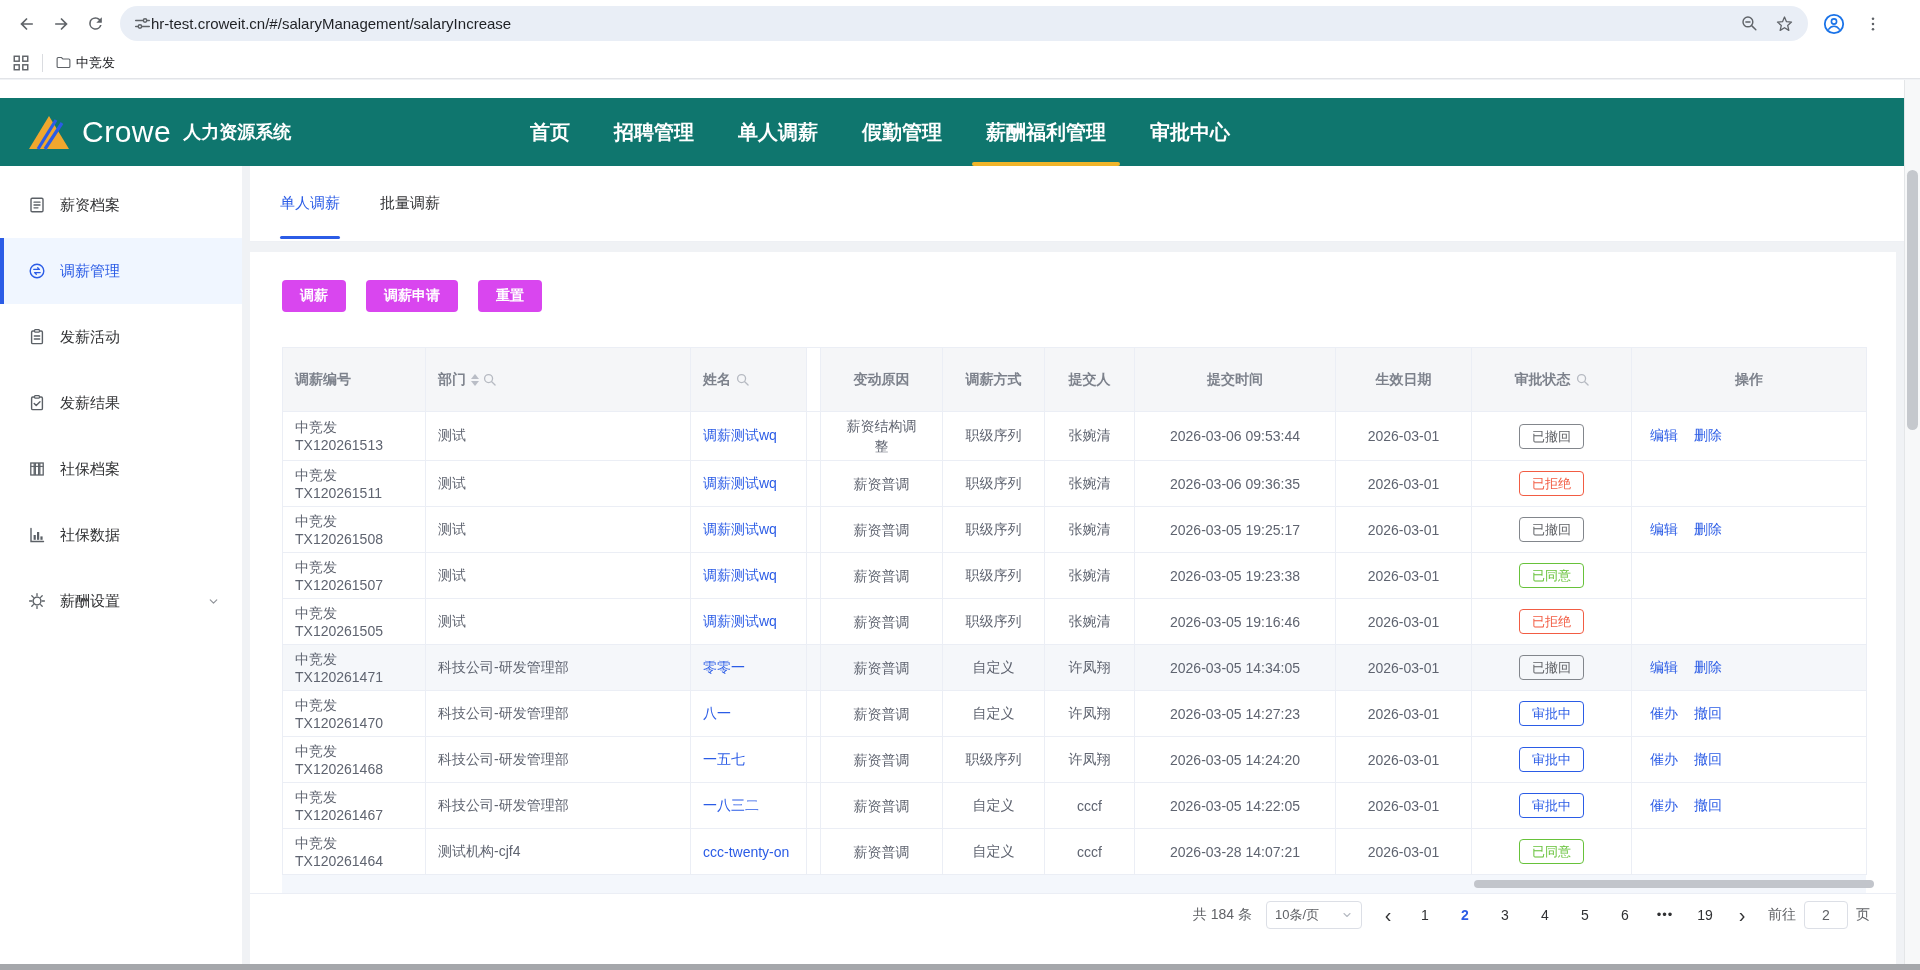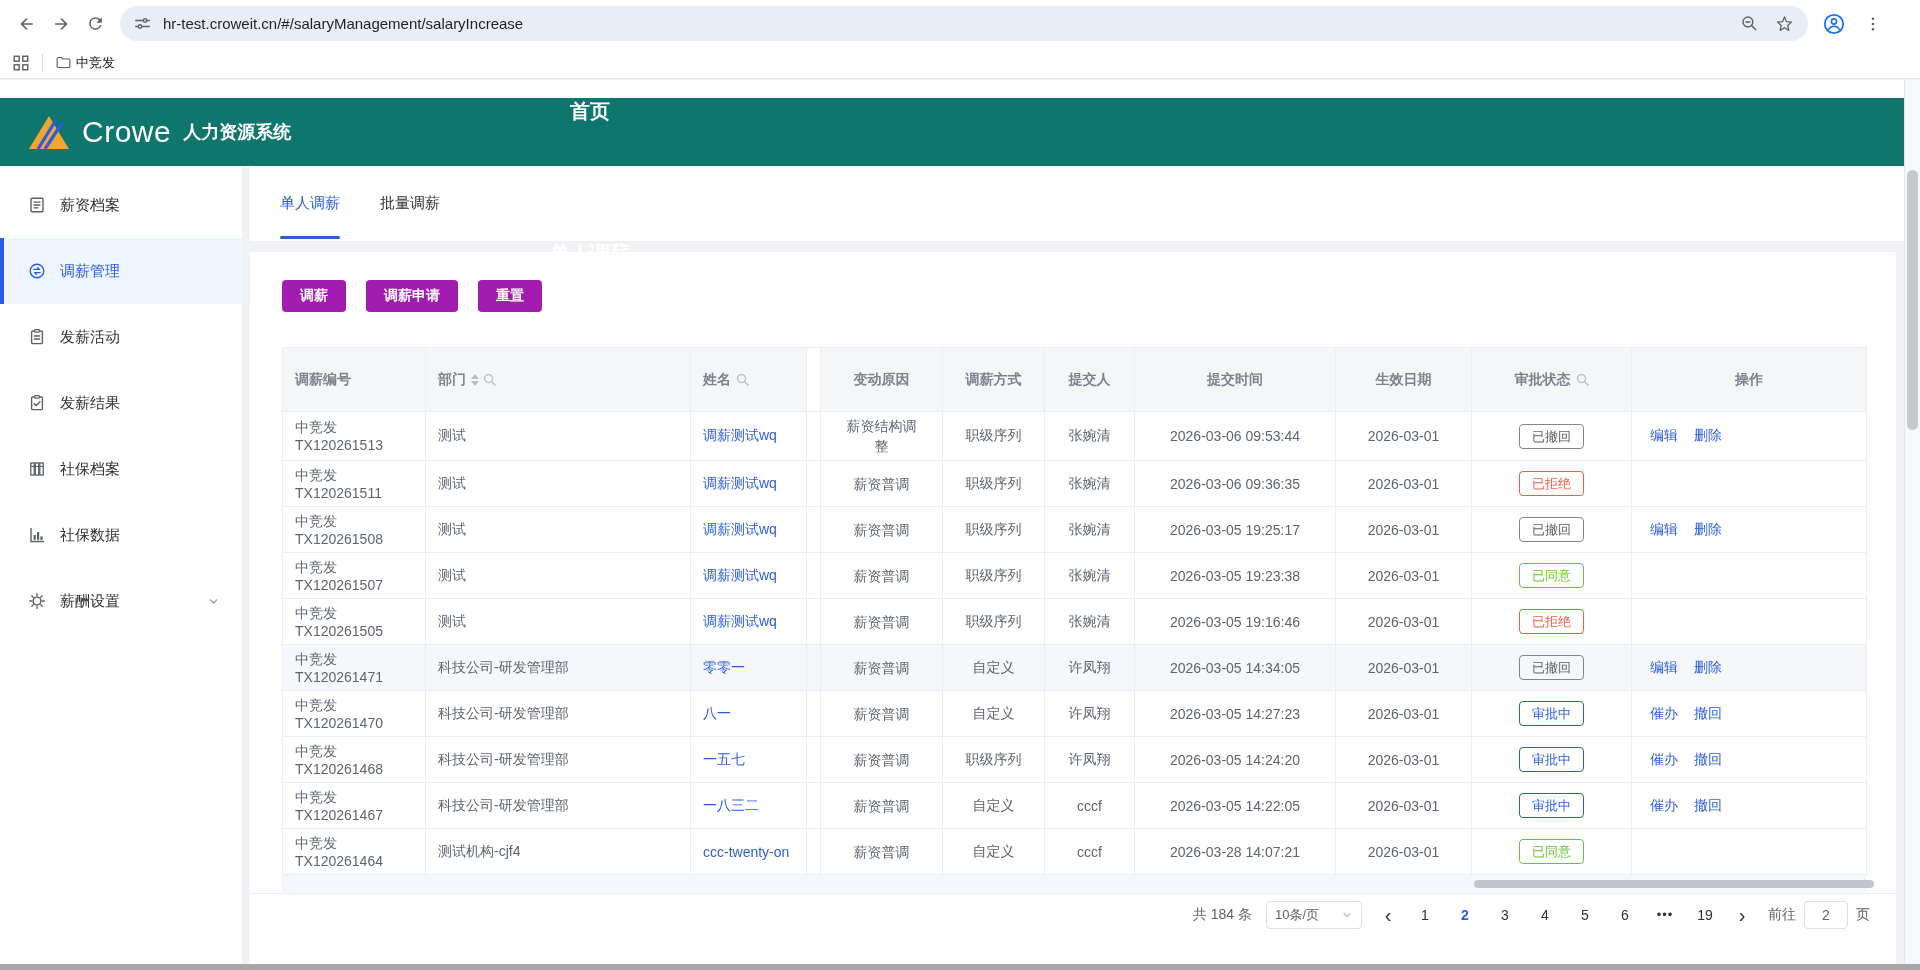--- a/index.html
+++ b/index.html
@@ -5,35 +5,35 @@
   html,body{margin:0;padding:0;}
   body{width:1920px;height:970px;position:relative;overflow:hidden;background:#f0f2f5;
        font-family:"Liberation Sans","DejaVu Sans",sans-serif;}
   .screen *{box-sizing:border-box;}
   
   .chrome-toolbar{position:absolute;top:0;left:0;right:0;height:47px;background:#fff;
     display:flex;align-items:center;padding-left:10px;}
   .nav-btn{width:34px;height:34px;display:flex;align-items:center;justify-content:center;border-radius:50%;flex:0 0 auto;}
   .omnibox{height:35px;flex:0 0 auto;width:1688px;margin-left:8px;background:#e9eef6;border-radius:18px;
     display:flex;align-items:center;padding:0 14px;}
-  .omnibox .url-text{font-size:15px;color:#1f2125;margin-left:12px;flex:1;}
+  .omnibox .url-text{font-size:15px;color:#1f2125;flex:1;}
   .omni-icons{display:flex;align-items:center;gap:16px;margin-left:auto;}
   .chrome-right{display:flex;align-items:center;gap:18px;margin-left:14px;}
   .bookmarks{position:absolute;top:47px;left:0;right:0;height:32px;background:#fff;
     border-bottom:1px solid #e2e4e8;display:flex;align-items:center;padding-left:12px;}
   .bm-sep{width:1px;height:18px;background:#dadce0;margin:0 12px;}
   .bm-item{display:flex;align-items:center;gap:4px;font-size:13px;color:#202124;}
   .page-top-strip{position:absolute;top:80px;left:0;right:0;height:18px;background:#fff;}
   
   .navbar{position:absolute;top:98px;left:0;right:0;height:68px;background:#0f766e;
     display:flex;align-items:center;color:#fff;}
   .brand{display:flex;align-items:center;padding-left:26px;}
   .brand .crowe{font-size:30px;font-weight:400;letter-spacing:.5px;margin-left:12px;}
   .brand .sysname{font-size:18px;font-weight:700;margin-left:12px;}
-  .nav-menu{position:absolute;left:530px;top:0;height:100%;display:flex;gap:44px;align-items:center;flex-direction:column;}
+  .nav-menu{position:absolute;left:530px;top:0;height:100%;display:flex;gap:44px;align-items:center;}
   .nav-item{position:relative;height:100%;display:flex;align-items:center;font-size:20px;font-weight:700;cursor:pointer;}
   .nav-item.active::after{content:'';position:absolute;left:-14px;right:-14px;bottom:0;height:4px;
     background:#f0b429;border-radius:2px;}
   .nav-right{position:absolute;right:20px;top:0;height:100%;display:flex;align-items:center;gap:16px;}
   .company-select{width:196px;height:34px;background:rgba(255,255,255,.16);border-radius:4px;
     display:flex;align-items:center;justify-content:space-between;padding:0 10px;font-size:14px;color:#f2f5ff;}
   .user-chip{display:flex;align-items:center;gap:10px;}
   .avatar{width:30px;height:30px;border-radius:50%;background:#aeb6c2;display:flex;align-items:center;justify-content:center;}
   .username{font-size:18px;font-weight:700;}
   
@@ -46,21 +46,21 @@
   .side-chevron{position:absolute;right:22px;display:flex;align-items:center;}
   
   .tabcard{position:absolute;top:166px;left:250px;width:1774px;height:76px;background:#fff;
     display:flex;align-items:stretch;gap:40px;padding:0 30px;border-bottom:1px solid #eef0f4;}
   .tab{display:flex;align-items:center;position:relative;font-size:15px;color:#303133;cursor:pointer;}
   .tab.active{color:#2b5ce6;}
   .tab.active::after{content:'';position:absolute;left:0;right:0;bottom:2px;height:3px;background:#2b5ce6;border-radius:2px;}
   
   .maincard{position:absolute;top:252px;left:250px;width:1646px;bottom:6px;background:#fff;
     padding:28px 0 0 32px;overflow:hidden;}
-  .btn{height:32px;padding:0 18px;background:#a21caf;color:#fff;border:none;border-radius:4px;
+  .btn{height:32px;padding:0 18px;background:#d946ef;color:#fff;border:none;border-radius:4px;
     font-size:14px;font-weight:600;display:inline-flex;align-items:center;margin-right:20px;cursor:pointer;
     font-family:inherit;}
   
   .table-wrap{margin-top:35px;}
   table{border-collapse:collapse;table-layout:fixed;width:1584px;}
   th,td{border:1px solid #ebeef5;padding:4px 12px;}
   th{background:#f5f6f8;height:64px;font-size:14px;color:#7d828c;font-weight:700;}
   th.spacer,td.spacer{background:#fff;padding:0;}
   td{height:46px;font-size:14px;color:#5f6470;}
   .al{text-align:left;} .ac{text-align:center;}

